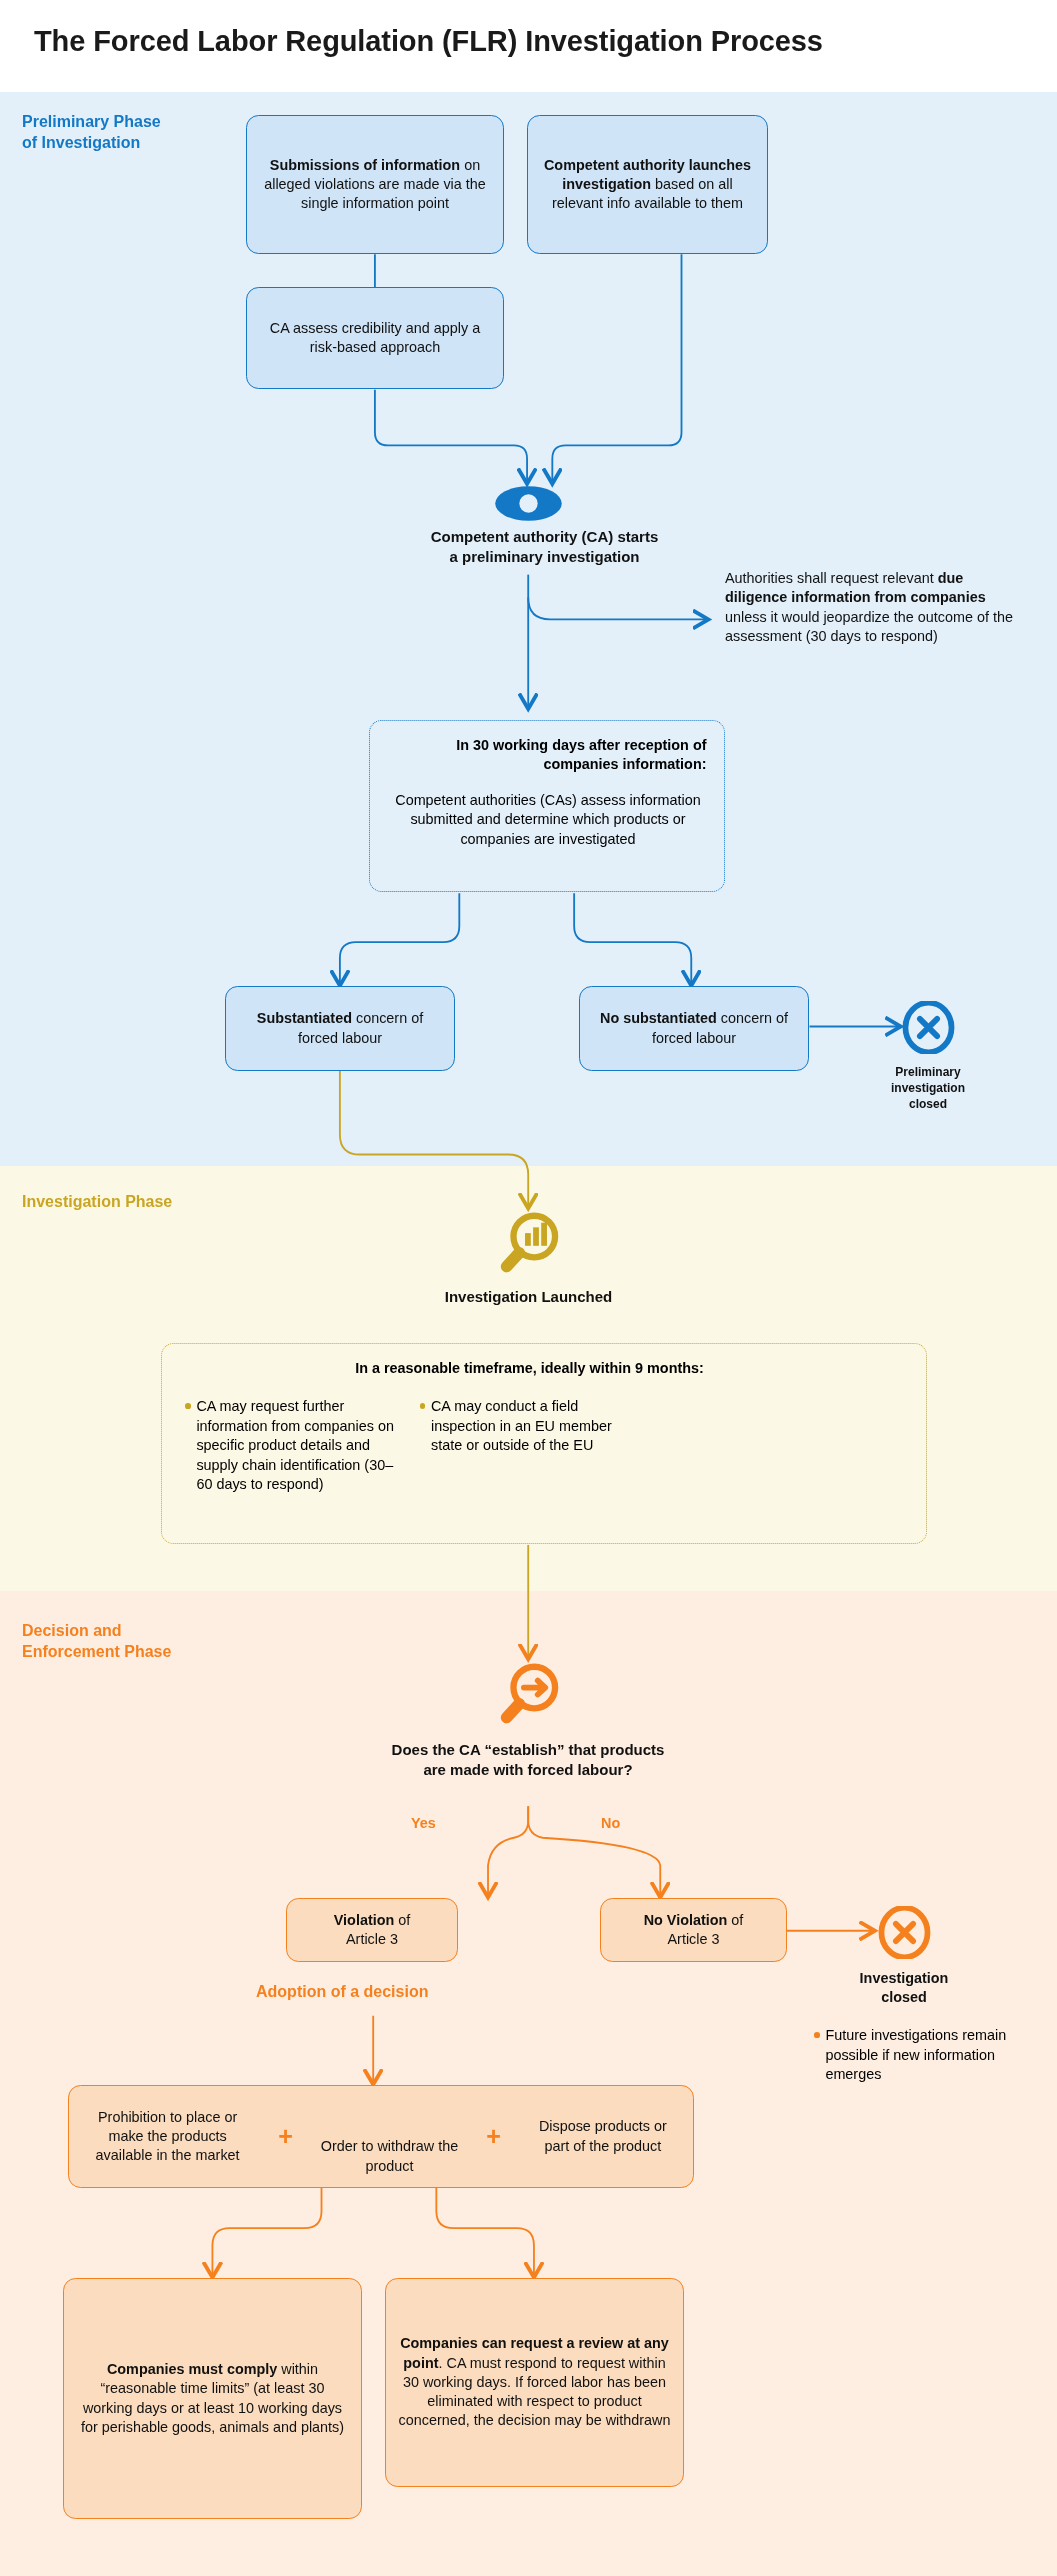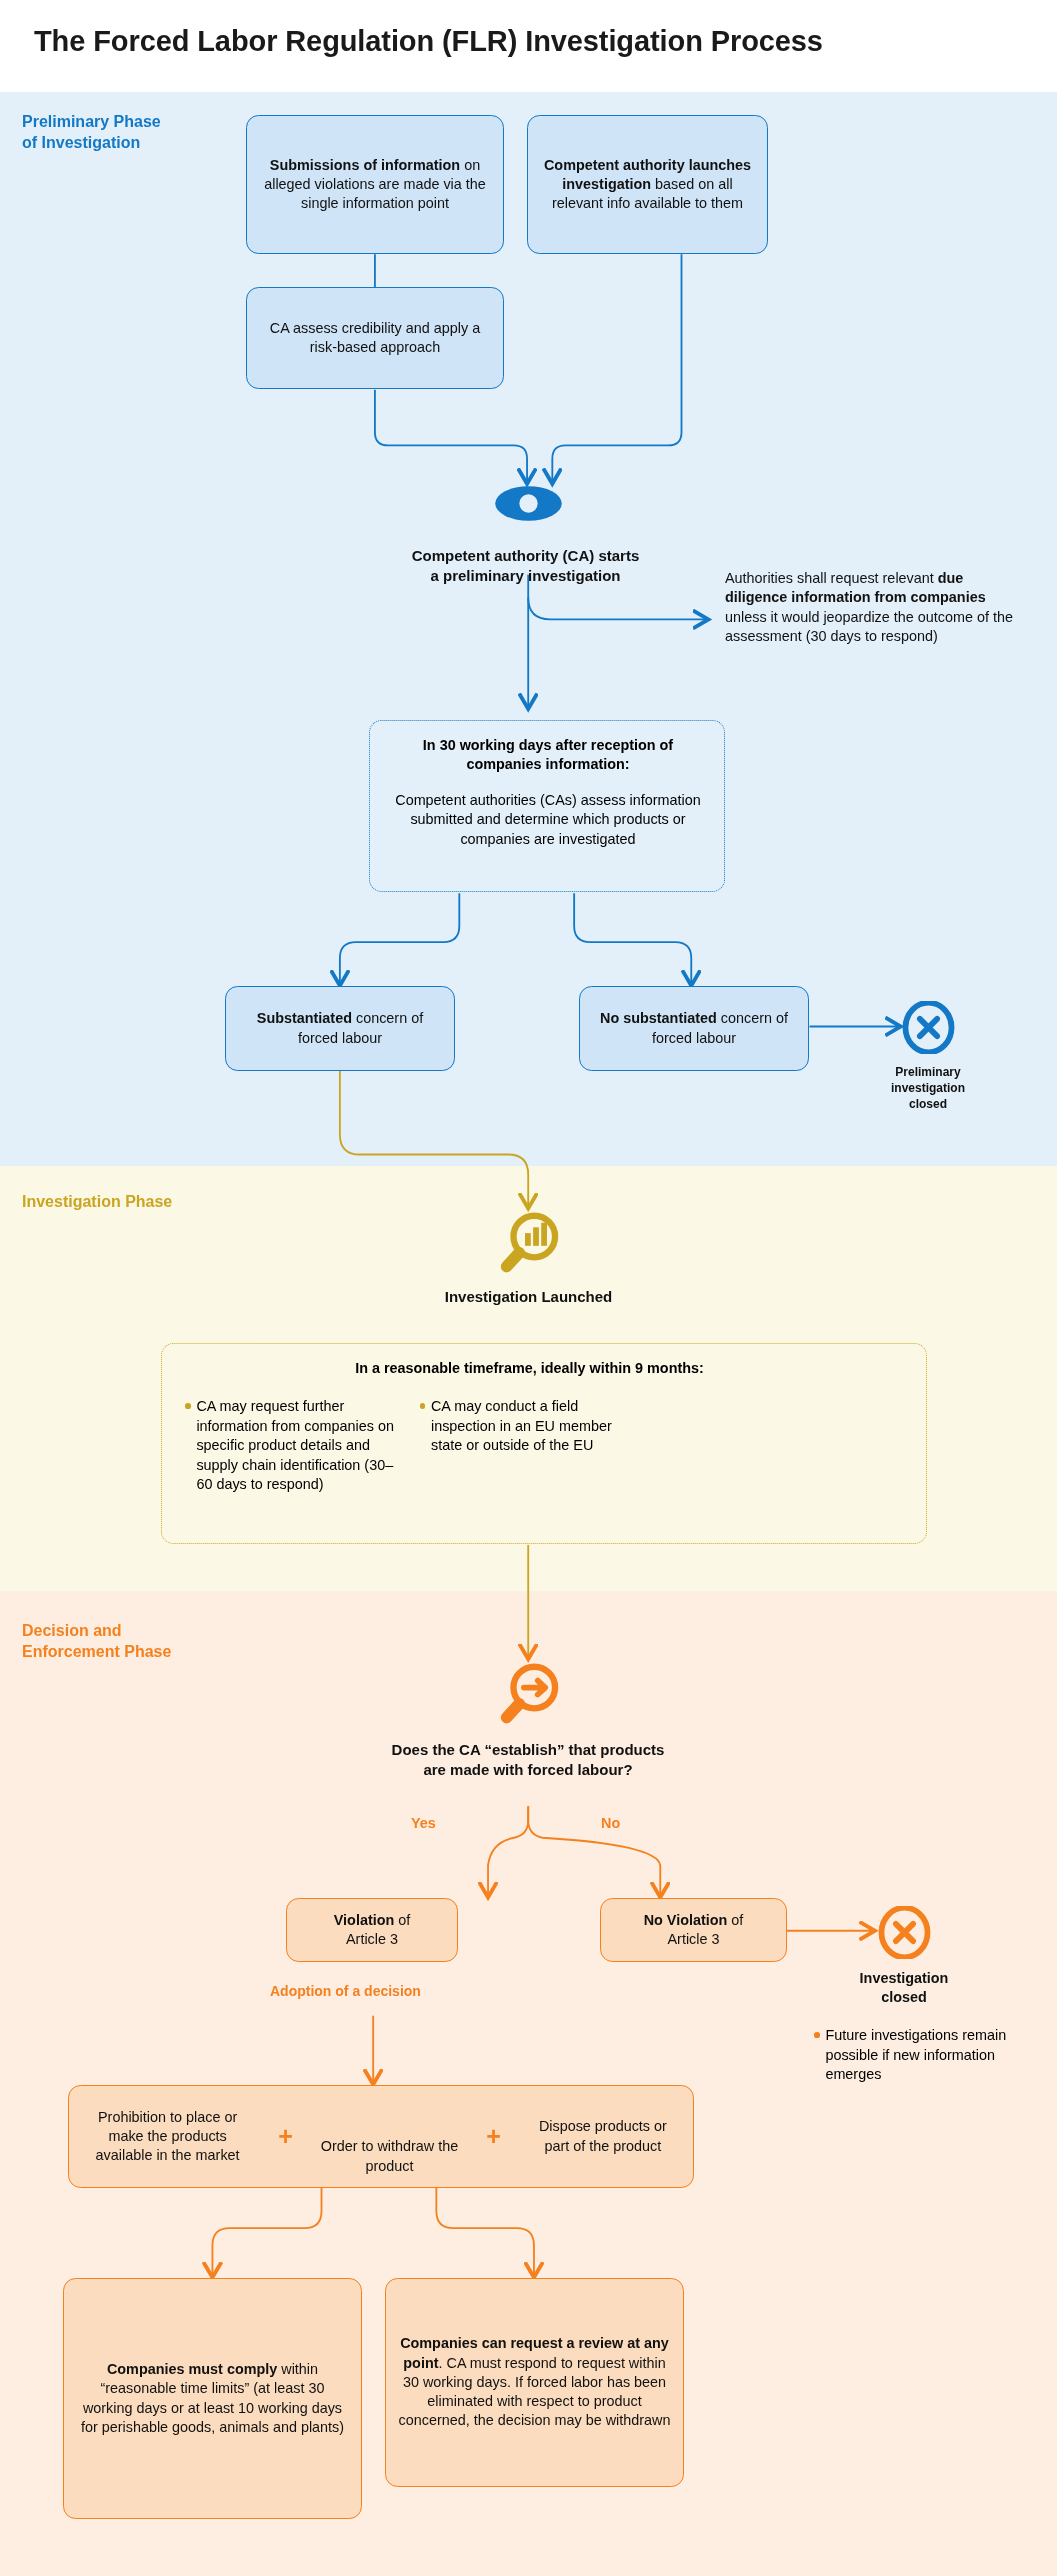--- a/index.html
+++ b/index.html
@@ -146,29 +146,29 @@
 <div class="rbox blue-box" style="left:246px; top:287px; width:258px; height:102px; font-size:14.4px;">
   <div class="t">CA assess credibility and apply a risk-based approach</div>
 </div>
 
 <div class="node" style="left:494px; top:484px; width:69px; height:39px;">
   <svg width="69" height="39" viewBox="0 0 120 68">
     <ellipse cx="60" cy="34" rx="58" ry="30" fill="#1378c6"></ellipse>
     <circle cx="60" cy="34" r="16" fill="#e3f0fa"></circle>
   </svg>
 </div>
-<div class="caption" style="left:353px; top:527px; width:345px; font-size:15px; white-space:pre-line;margin-top:19px;">Competent authority (CA) starts
+<div class="caption" style="left:372px; top:527px; width:345px; font-size:15px; white-space:pre-line;">Competent authority (CA) starts
 a preliminary investigation</div>
 
 <div class="note" style="left:725px; top:569px; width:299px; font-size:14.4px;">
   <span>Authorities shall request relevant </span><b>due diligence information from companies</b><span> unless it would jeopardize the outcome of the assessment (30 days to respond)</span>
 </div>
 
 <div class="dash-blue" style="left:369px; top:720px; width:356px; height:172px;">
-  <div style="position:absolute; left:19.5px; top:15px; width:317px; text-align:center; font-size:14.4px; font-weight:bold; line-height:1.32;">In 30 working days after reception of companies information:</div>
+  <div style="position:absolute; left:19.5px; top:15px; width:317px; text-align:right; font-size:14.4px; font-weight:bold; line-height:1.32;">In 30 working days after reception of companies information:</div>
   <div style="position:absolute; left:19.5px; top:70px; width:317px; text-align:center; font-size:14.4px; line-height:1.34;">Competent authorities (CAs) assess information submitted and determine which products or companies are investigated</div>
 </div>
 
 <div class="rbox blue-box" style="left:225px; top:986px; width:230px; height:85px; font-size:14.4px;">
   <div class="t"><b>Substantiated</b><span> concern of forced labour</span></div>
 </div>
 
 <div class="rbox blue-box" style="left:579px; top:986px; width:230px; height:85px; font-size:14.4px;">
   <div class="t"><b>No substantiated</b><span> concern of forced labour</span></div>
 </div>
@@ -224,21 +224,21 @@
 <div class="rbox orange-box" style="left:286px; top:1898px; width:172px; height:64px; font-size:14.4px;">
   <div class="t" style="white-space:pre-line;"><b>Violation</b><span> of
 Article 3</span></div>
 </div>
 
 <div class="rbox orange-box" style="left:600px; top:1898px; width:187px; height:64px; font-size:14.4px;">
   <div class="t" style="white-space:pre-line;"><b>No Violation</b><span> of
 Article 3</span></div>
 </div>
 
-<div class="branch-label" style="left:270px; top:1983px; color:#f5801e; font-size:14px;">Adoption of a decision</div>
+<div class="branch-label" style="left:256px; top:1983px; color:#f5801e; font-size:16px;">Adoption of a decision</div>
 
 <div class="node" style="left:878px; top:1906px; width:53px; height:53px;">
   <svg width="53" height="53" viewBox="0 0 92 92">
     <ellipse cx="46" cy="46" rx="40" ry="43" fill="none" stroke="#f5801e" stroke-width="10"></ellipse>
     <path d="M31,31 L61,61 M61,31 L31,61" stroke="#f5801e" stroke-width="10" stroke-linecap="round"></path>
   </svg>
 </div>
 <div class="caption" style="left:818px; top:1969px; width:172px; font-size:14.4px; white-space:pre-line;">Investigation
 closed</div>
 

